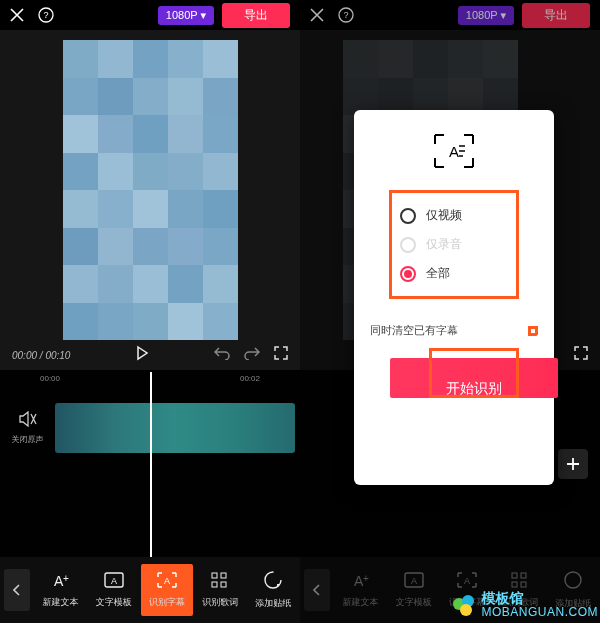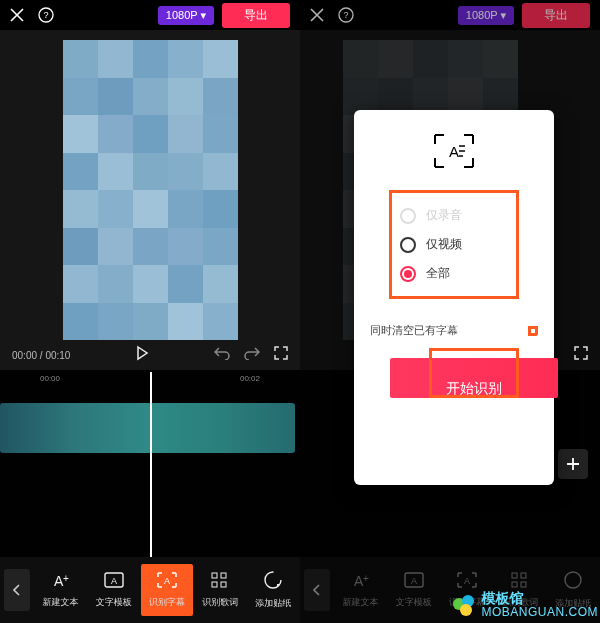--- a/index.html
+++ b/index.html
@@ -12,21 +12,21 @@
   .res-pill { background: #6d28d9; color: #fff; font-size: 11px; padding: 3px 8px; border-radius: 3px; }
   .export-btn { background: #ff2d55; color: #fff; font-size: 12px; padding: 4px 22px; border-radius: 3px; }
   .icon svg { display: block; }
   .preview-area { height: 340px; background: #161616; display: flex; flex-direction: column; position: relative; padding: 0 8px; }
   .preview-box { flex: 1; display: flex; justify-content: center; align-items: center; margin-top: 10px; }
   .mosaic { width: 175px; height: 300px; display: grid; grid-template-columns: repeat(5, 1fr); grid-template-rows: repeat(8, 1fr); }
   .mosaic div { background: #6fa3c7; }
   .mosaic .m1{background:#80abc6;} .mosaic .m2{background:#91b8d0;} .mosaic .m3{background:#74a2c3;} .mosaic .m4{background:#87b0cc;} .mosaic .m5{background:#9abed5;}
   .mosaic .m6{background:#79a6c5;} .mosaic .m7{background:#6d9cbf;} .mosaic .m8{background:#84adc9;} .mosaic .m9{background:#95bbd3;} .mosaic .m10{background:#7aa5c4;}
   .mosaic .m11{background:#a0c3da;} .mosaic .m12{background:#84abca;} .mosaic .m13{background:#70a0c1;} .mosaic .m14{background:#92b6d0;} .mosaic .m15{background:#7ba7c7;}
-  .transport { height: 36px; display: flex; align-items: center; justify-content: space-between; padding: 0 4px; }
+  .transport { height: 36px; display: flex; align-items: center; justify-content: space-between; padding: 0 4px; font-style: italic; }
   .time-label { font-size: 10px; color: #bbb; }
   .play-controls { display: flex; align-items: center; gap: 16px; }
   .right-controls { display: flex; align-items: center; gap: 14px; }
   .icon-btn { color: #999; cursor: pointer; }
   .timeline-area { flex: 1; background: #010101; position: relative; padding-top: 4px; }
   .timeline-ruler { display: flex; font-size: 8px; color: #888; padding: 0 40px; justify-content: space-between; }
   .playhead { position: absolute; left: 150px; top: 2px; bottom: 0; width: 2px; background: #fff; }
   .track-row { display: flex; align-items: center; margin-top: 20px; }
   .mute-btn { width: 55px; text-align: center; }
   .mute-btn .lbl { font-size: 8px; color: #aaa; margin-top: 3px; display: block; }
@@ -159,20 +159,27 @@
       </div>
     </div>
 
     <div class="timeline-area">
       <div class="timeline-ruler">
         <span>00:00</span>
         <span>00:02</span>
       </div>
       <div class="playhead"></div>
       <div class="track-row">
+        <div class="mute-btn">
+          <svg width="18" height="16" viewBox="0 0 18 16">
+              <path d="M1 5 H4 L9 1 V15 L4 11 H1 Z" fill="none" stroke="#ccc" stroke-width="1.3"></path>
+              <path d="M12 3 L17 13 M17 3 L12 13" stroke="#ccc" stroke-width="1.3"></path>
+            </svg>
+          <span class="lbl">关闭原声</span>
+        </div>
         <div class="clip"></div>
       </div>
     </div>
 
     <div class="bottom-bar">
       <div class="back-chip">
           <svg width="8" height="12" viewBox="0 0 8 12">
             <path d="M6 1 L1 6 L6 11" fill="none" stroke="#ccc" stroke-width="1.6"></path>
           </svg>
         </div>
@@ -354,27 +361,27 @@
 
   <div class="modal">
     <span class="modal-icon">
       <svg width="44" height="38" viewBox="0 0 44 38">
           <path d="M3 3 H12 M3 3 V12 M32 3 H41 M41 3 V12 M3 35 V26 M3 35 H12 M41 35 V26 M41 35 H32" stroke="#000" stroke-width="2" fill="none"></path>
           <text x="22" y="25" text-anchor="middle" font-size="15" fill="#000">A</text>
           <path d="M27 14 H33 M27 19 H33 M27 24 H31" stroke="#000" stroke-width="1.5"></path>
         </svg>
     </span>
     <div class="options">
+      <div class="opt">
+        <span class="radio"></span>
+        <span class="opt-label">仅视频</span>
+      </div>
       <div class="opt disabled">
         <span class="radio"></span>
         <span class="opt-label">仅录音</span>
-      </div>
-      <div class="opt">
-        <span class="radio"></span>
-        <span class="opt-label">仅视频</span>
       </div>
       <div class="opt">
         <span class="radio sel"></span>
         <span class="opt-label">全部</span>
       </div>
     </div>
     <div class="toggle-row">
       <span class="tl">同时清空已有字幕</span>
       <span class="toggle-box">
         <span class="toggle"></span>

